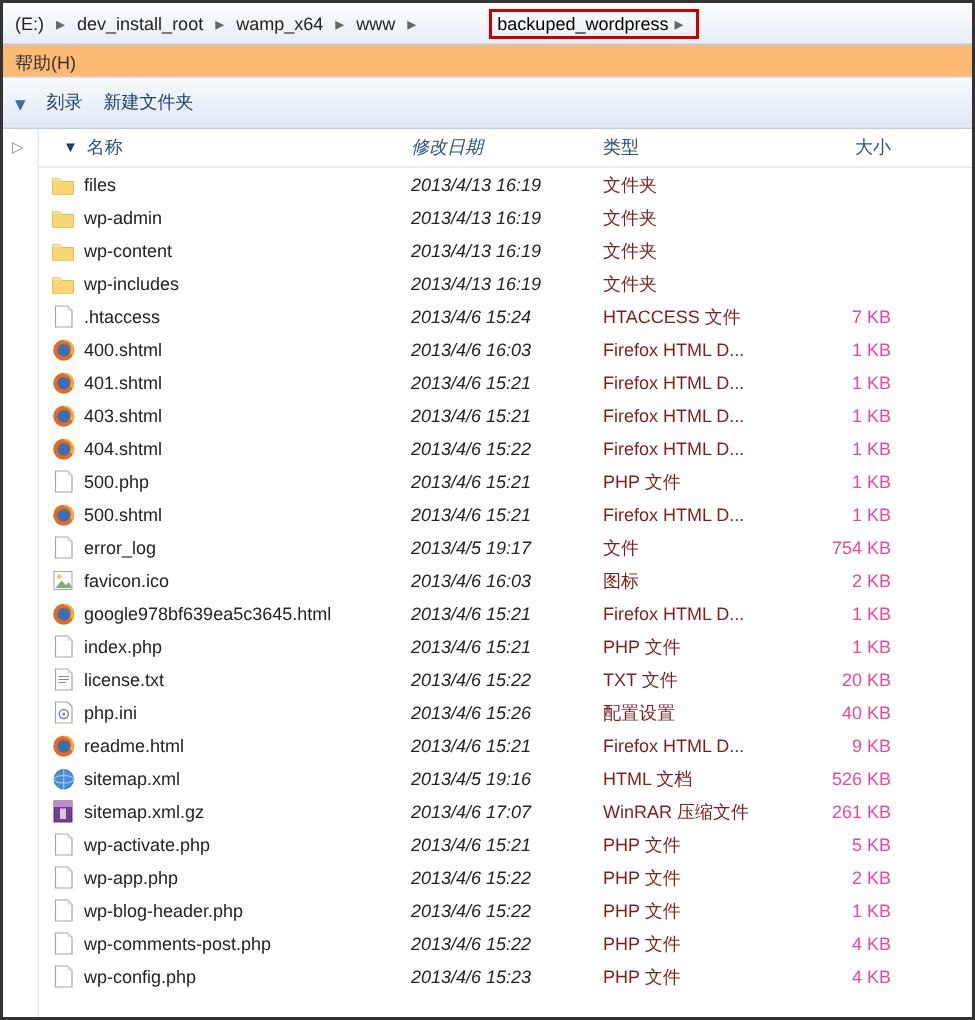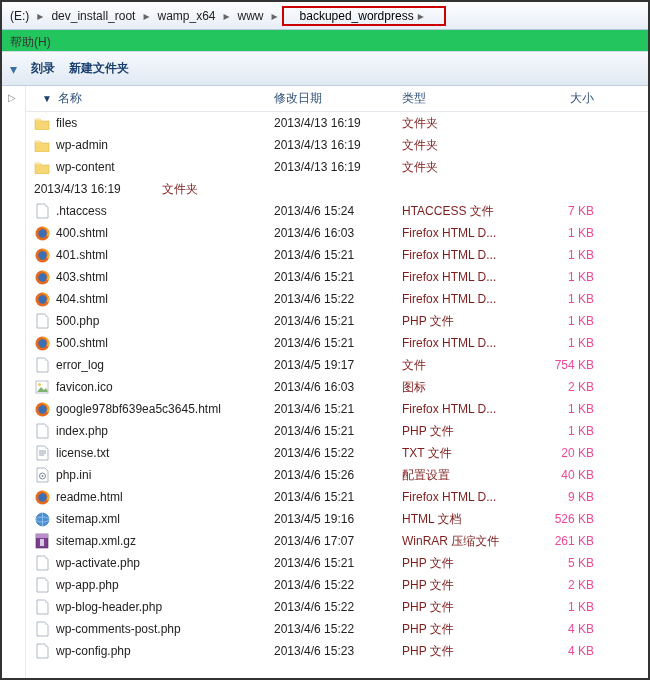--- a/index.html
+++ b/index.html
@@ -1,33 +1,33 @@
 <!DOCTYPE html>
 <html><head>
 <meta charset="utf-8">
 <style>
 * { margin: 0; padding: 0; box-sizing: border-box; font-family: "Segoe UI", Tahoma, sans-serif; font-size: 12px; }
 body { background: #fff; width: 650px; height: 680px; overflow: hidden; border: 2px solid #333; }
 .breadcrumb { height: 28px; background: linear-gradient(#fdfdfe, #e8eef7); border-bottom: 1px solid #b8c9de; display: flex; align-items: center; padding: 0 4px; }
 .bc-item { display: flex; align-items: center; height: 100%; padding: 0 4px; color: #222; cursor: pointer; }
 .bc-arrow { padding: 0 4px; color: #666; }
-.bc-highlight { border: 2px solid #c00; height: 20px; display: flex; align-items: center; padding: 0 16px; }
-.menubar { height: 22px; padding: 4px 8px; background: #22c55e; border-bottom: 1px solid #d6dde8; }
+.bc-highlight { border: 2px solid #c00; height: 20px; display: flex; align-items: center; padding: 0 4px; margin-left: 44px; }
+.menubar { height: 22px; padding: 4px 8px; background: #fdba74; border-bottom: 1px solid #d6dde8; }
 .menu-item { color: #333; cursor: pointer; }
 .toolbar { height: 34px; background: linear-gradient(#f6f9fd, #e1e9f4); border-bottom: 1px solid #c2cee0; display: flex; align-items: center; padding: 0 8px; gap: 14px; }
 .toolbar .arrow { color: #3b6ea5; font-size: 14px; cursor: pointer; }
-.toolbar .btn { color: #1a3e6e; cursor: pointer; font-weight: bold; }
+.toolbar .btn { color: #1a3e6e; cursor: pointer; }
 .content { display: flex; height: calc(100% - 84px); }
 .nav-strip { width: 24px; background: #fff; border-right: 1px solid #e4e9f0; }
 .nav-strip .caret { margin: 6px 6px; color: #8a8a8a; font-size: 10px; display: block; }
 .list { flex: 1; overflow-y: auto; }
 .header-row { display: flex; height: 26px; align-items: center; border-bottom: 1px solid #e4e9f0; color: #31517a; }
 .header-row .col { padding: 0 8px; display: flex; align-items: center; gap: 6px; }
 .col-name { width: 240px; }
-.col-date { width: 128px; }
+.col-date { width: 128px; font-style: italic; }
 .col-type { width: 130px; }
 .col-size { width: 78px; justify-content: flex-end; }
 .row { display: flex; height: 22px; align-items: center; color: #222; }
 .row .col { padding: 0 8px; display: flex; align-items: center; gap: 6px; overflow: hidden; white-space: nowrap; }
 .row .col-type { color: #7f1d1d; text-overflow: ellipsis; }
 .row .col-size { color: #ec4899; }
 .icon { width: 16px; height: 16px; flex-shrink: 0; display: flex; align-items: center; justify-content: center; }
 .icon-folder svg { width: 16px; height: 14px; }
 .icon-file svg { width: 13px; height: 16px; }
 .icon-firefox svg { width: 15px; height: 15px; }
@@ -141,20 +141,29 @@
             <span>2013/4/13 16:19</span>
           </div>
           <div class="col col-type">
             <span>文件夹</span>
           </div>
           <div class="col col-size">
             <span></span>
           </div>
         </div>
         <div class="row">
+          <div class="col col-name">
+            <span class="icon icon-folder">
+              <svg viewBox="0 0 16 14">
+                <path fill="#f7d774" stroke="#d9a93a" stroke-width="0.5" d="M1 3 h5 l1.5 2 H15 v8 a1 1 0 0 1 -1 1 H2 a1 1 0 0 1 -1 -1 Z"></path>
+                <path fill="#fce9a8" d="M1 3 h5 l1 1.3 H1 Z"></path>
+              </svg>
+            </span>
+            <span>wp-includes</span>
+          </div>
           <div class="col col-date">
             <span>2013/4/13 16:19</span>
           </div>
           <div class="col col-type">
             <span>文件夹</span>
           </div>
           <div class="col col-size">
             <span></span>
           </div>
         </div>

